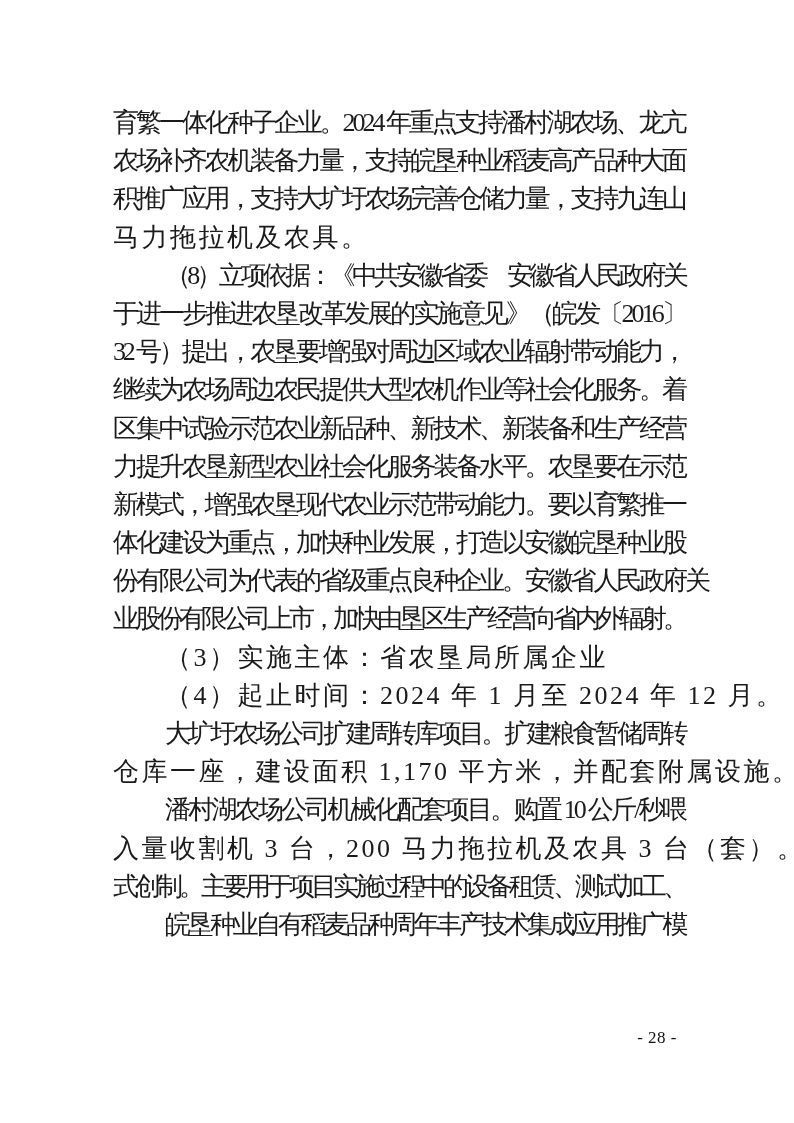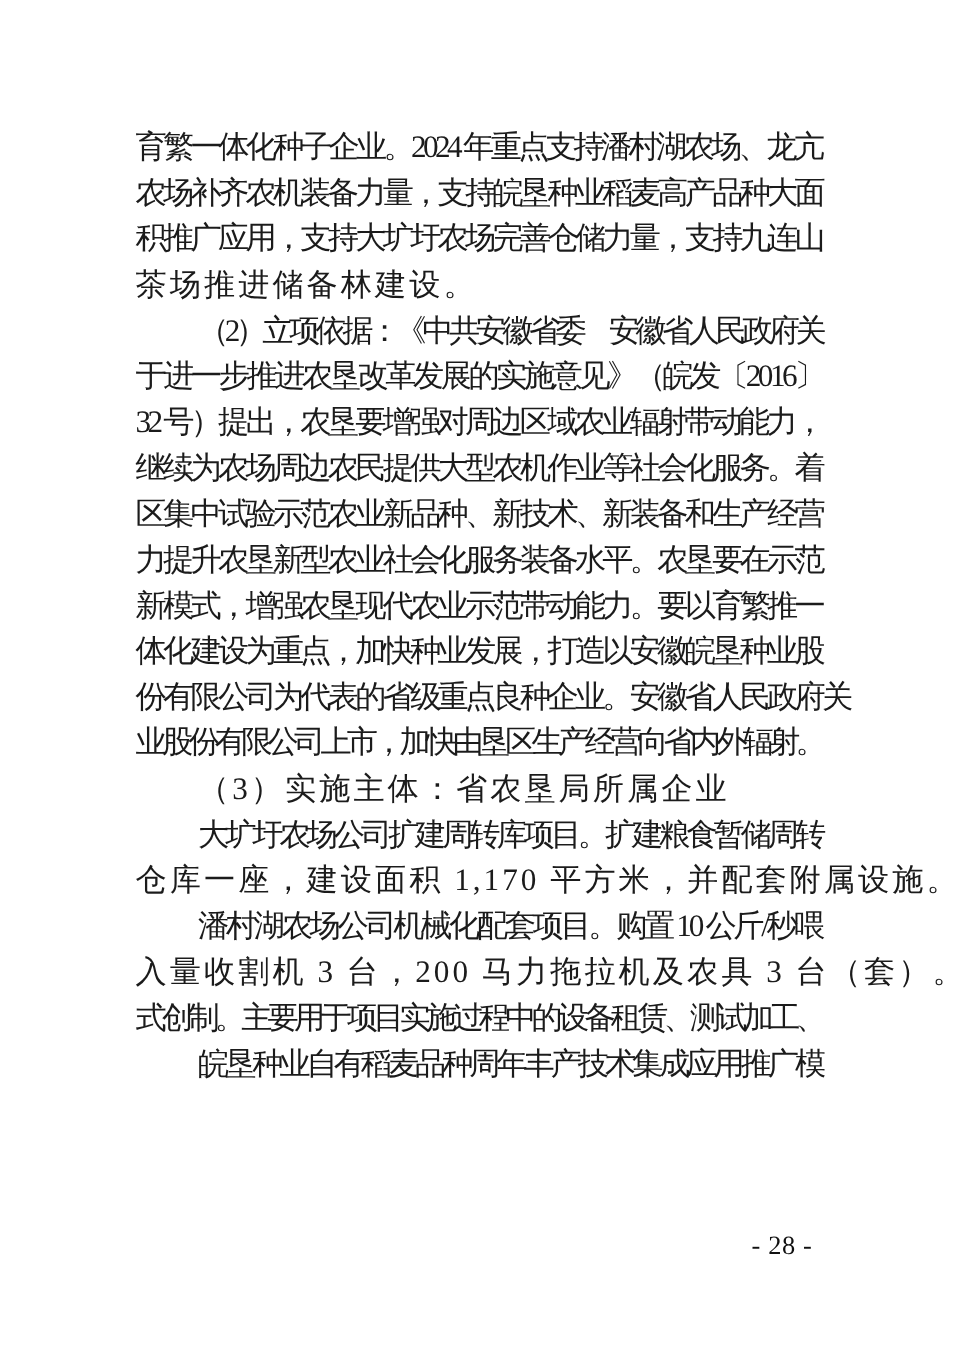--- a/index.html
+++ b/index.html
@@ -20,54 +20,57 @@
     font-size: 26px; line-height: 38.2px;
   }
   .para { margin: 0; padding: 0; }
   .line {
     white-space: nowrap; height: 38.2px; overflow: visible;
   }
   .line.plain { letter-spacing: 2.5px; }
   .line.indent { text-indent: 52px; }
   .footer {
     position: absolute; left: 113px; top: 1028px; width: 564px;
-    text-align: right; font-size: 22px; line-height: 20px; color: #111111;
+    text-align: right; font-size: 17px; line-height: 20px; color: #111111;
     letter-spacing: 0.5px;
   }
 </style>
 </head>
 <body>
 
 <div class="page">
   <div class="text-block">
 
     <div class="para">
       <div class="line fill" style="letter-spacing: -3.04px;">育繁一体化种子企业。2024 年重点支持潘村湖农场、龙亢</div>
       <div class="line fill" style="letter-spacing: -3.12px;">农场补齐农机装备力量，支持皖垦种业稻麦高产品种大面</div>
       <div class="line fill" style="letter-spacing: -3.12px;">积推广应用，支持大圹圩农场完善仓储力量，支持九连山</div>
-      <div class="line plain">茶场推进储备林建设。</div>
+      <div class="line plain">马力拖拉机及农具。</div>
     </div>
 
     <div class="para">
-      <div class="line fill indent" style="letter-spacing: -3.79px;">（2）立项依据：《中共安徽省委　安徽省人民政府关</div>
+      <div class="line fill indent" style="letter-spacing: -3.79px;">（8）立项依据：《中共安徽省委　安徽省人民政府关</div>
       <div class="line fill" style="letter-spacing: -2.89px;">于进一步推进农垦改革发展的实施意见》（皖发〔2016〕</div>
       <div class="line fill" style="letter-spacing: -3.15px;">32 号）提出，农垦要增强对周边区域农业辐射带动能力，</div>
       <div class="line fill" style="letter-spacing: -3.12px;">继续为农场周边农民提供大型农机作业等社会化服务。着</div>
       <div class="line fill" style="letter-spacing: -3.12px;">区集中试验示范农业新品种、新技术、新装备和生产经营</div>
       <div class="line fill" style="letter-spacing: -3.12px;">力提升农垦新型农业社会化服务装备水平。农垦要在示范</div>
       <div class="line fill" style="letter-spacing: -3.12px;">新模式，增强农垦现代农业示范带动能力。要以育繁推一</div>
       <div class="line fill" style="letter-spacing: -3.12px;">体化建设为重点，加快种业发展，打造以安徽皖垦种业股</div>
       <div class="line fill" style="letter-spacing: -3.12px;">份有限公司为代表的省级重点良种企业。安徽省人民政府关</div>
       <div class="line fill" style="letter-spacing: -4px; text-align: right;">业股份有限公司上市，加快由垦区生产经营向省内外辐射。</div>
     </div>
 
     <div class="para">
       <div class="line plain indent">（3）实施主体：省农垦局所属企业</div>
     </div>
 
+    <div class="para">
+      <div class="line plain indent">（4）起止时间：2024 年 1 月至 2024 年 12 月。</div>
+    </div>
 
 
     <div class="para">
       <div class="line fill indent" style="letter-spacing: -3.39px;">大圹圩农场公司扩建周转库项目。扩建粮食暂储周转</div>
       <div class="line plain">仓库一座，建设面积 1,170 平方米，并配套附属设施。</div>
     </div>
 
     <div class="para">
       <div class="line fill indent" style="letter-spacing: -2.77px;">潘村湖农场公司机械化配套项目。购置 10 公斤/秒喂</div>
       <div class="line plain">入量收割机 3 台，200 马力拖拉机及农具 3 台（套）。</div>

